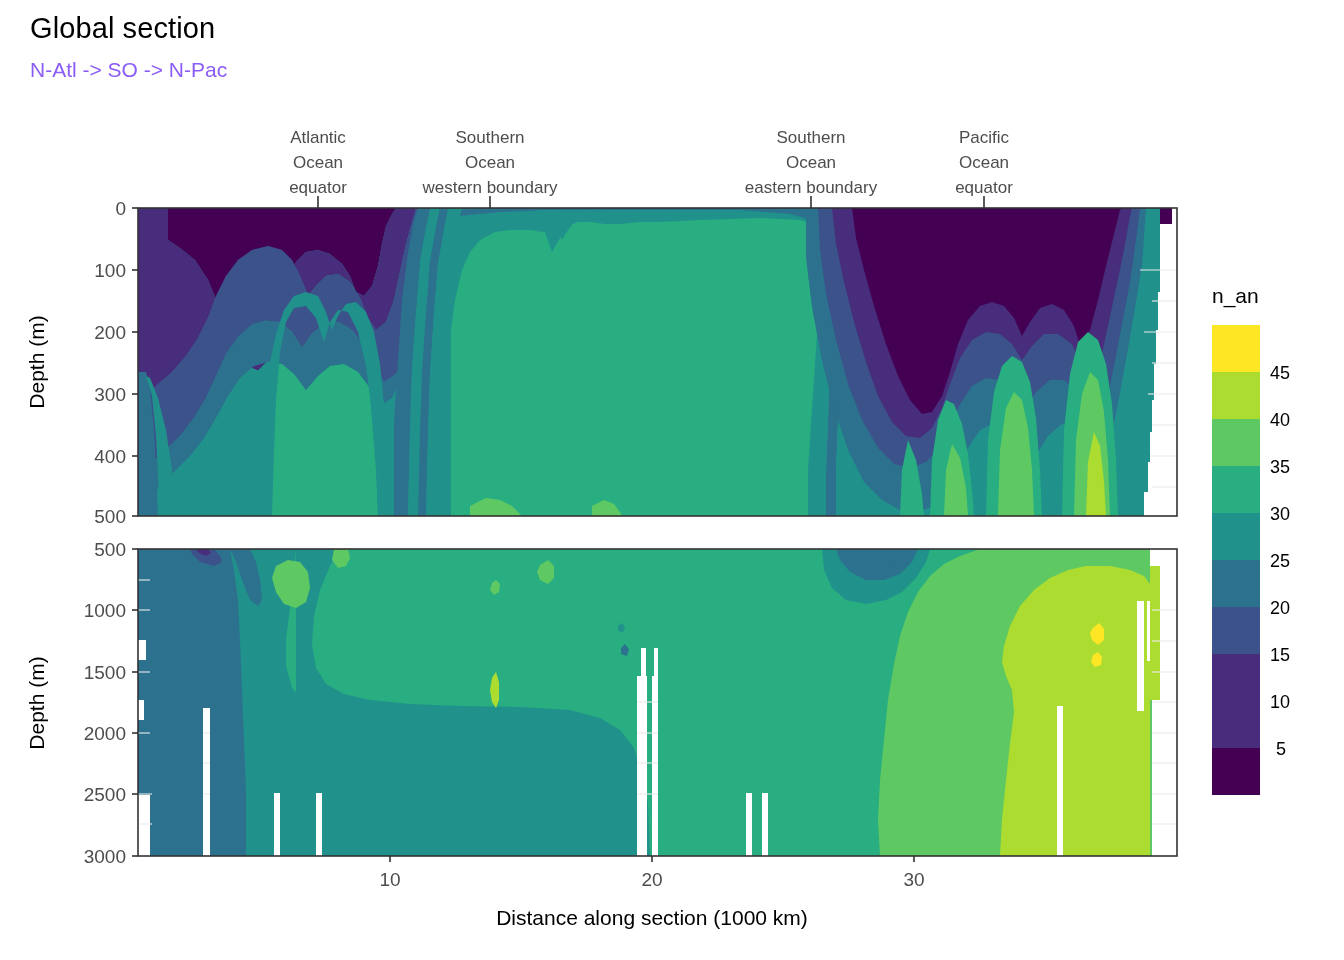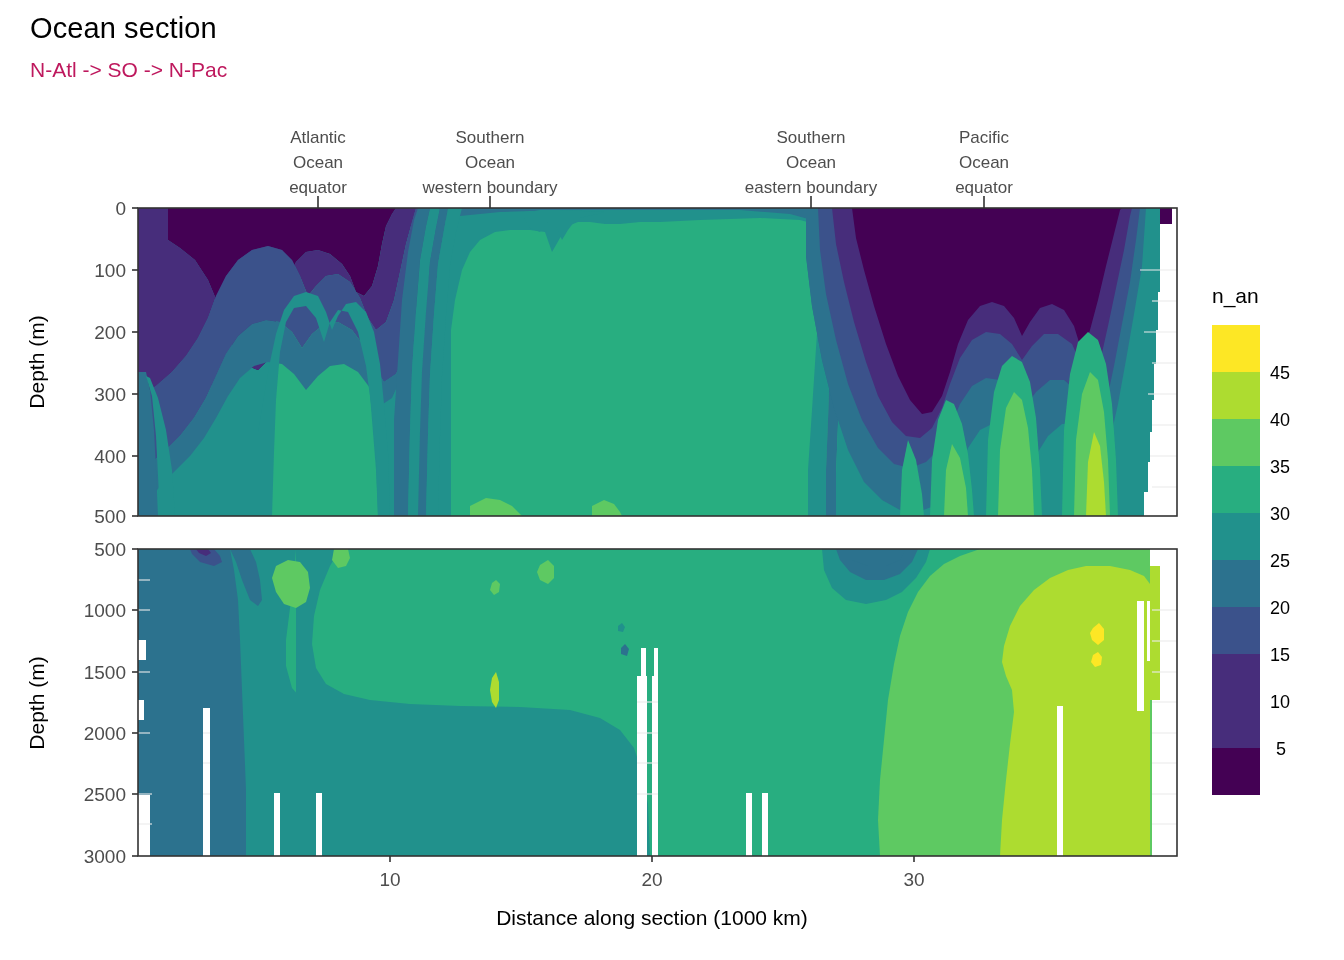--- a/index.html
+++ b/index.html
@@ -10,21 +10,21 @@
     color:#000;
     overflow:hidden;
   }
   .page{position:relative;width:1344px;height:960px;}
   #title{
     position:absolute;left:30px;top:12px;
     font-size:29px;color:#000;letter-spacing:.1px;
   }
   #subtitle{
     position:absolute;left:30px;top:58px;
-    font-size:21px;color:#be185d;
+    font-size:21px;color:#8b5cf6;
   }
   .figure{position:absolute;left:0;top:0;}
   .axis-title{
     font-size:21px;fill:#000;
   }
   .tick-label{
     font-size:19px;fill:#4d4d4d;
   }
   .top-label{
     font-size:17px;fill:#4d4d4d;
@@ -33,21 +33,21 @@
   .legend-label{font-size:18px;fill:#000;}
   .panel-border{fill:none;stroke:#333333;stroke-width:1.6;}
   .tickmark{stroke:#333333;stroke-width:1.6;}
   .gridline{stroke:#ebebeb;stroke-width:1.1;}
 </style>
 </head>
 <body>
 
 <div class="page">
 
-  <div id="title">Ocean section</div>
+  <div id="title">Global section</div>
   <div id="subtitle">N-Atl -&gt; SO -&gt; N-Pac</div>
 
   <svg class="figure" width="1344" height="960">
 
     <defs>
       <clipPath id="clipTop">
           <rect x="138" y="208" width="1039" height="308"></rect>
         </clipPath>
       <clipPath id="clipBot">
           <rect x="138" y="549" width="1039" height="307"></rect>

